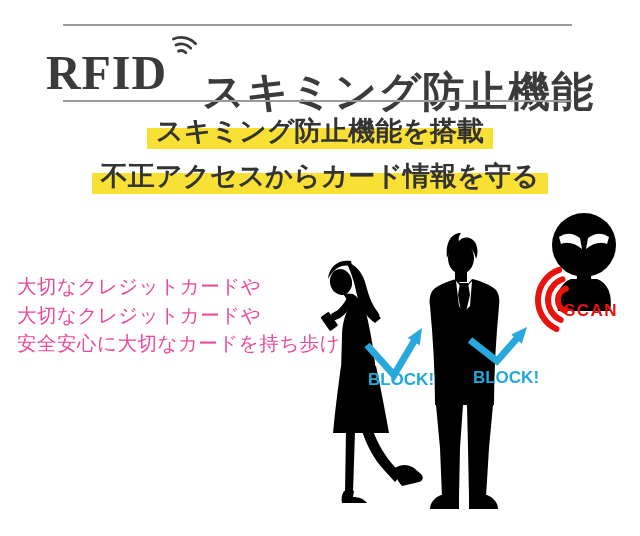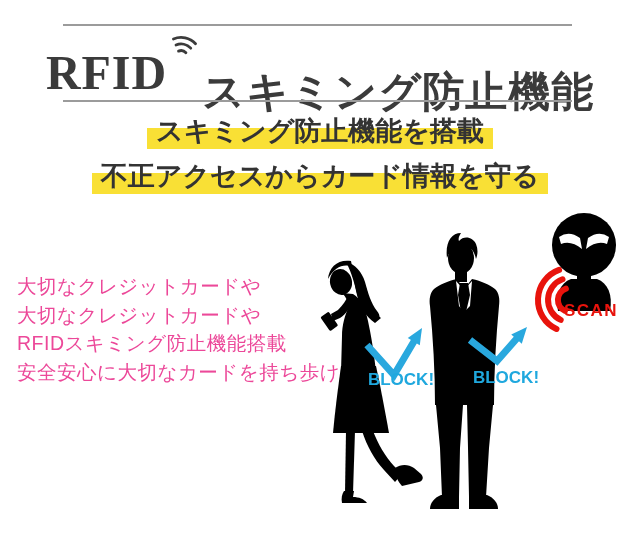--- a/index.html
+++ b/index.html
@@ -66,21 +66,20 @@
       <span class="hl">スキミング防止機能を搭載</span>
     </div>
     <div class="line">
       <span class="hl">不正アクセスからカード情報を守る</span>
     </div>
   </div>
 
   <div class="description">
     <div>大切なクレジットカードや</div>
     <div>大切なクレジットカードや</div>
-    <div>RFIDスキミング防止機能搭載</div>
     <div>安全安心に大切なカードを持ち歩ける</div>
   </div>
 
   <svg class="illustration" viewBox="300 205 340 331">
 
     <g fill="#000">
       <ellipse cx="341" cy="282" rx="11" ry="13" transform="rotate(-12 341 282)"></ellipse>
       <path d="M 351 261 C 338 259 329 267 328 279 C 334 268 342 264 350 266 C 359 269 364 279 367 291 C 370 304 374 313 381 318 L 375 323 C 366 317 360 307 357 295 C 354 282 353 270 351 261 Z"></path>
       <path d="M 346 262 C 355 264 362 272 365 282 C 368 293 371 303 377 311 C 381 316 380 320 375 320 C 367 316 361 307 358 297 C 355 286 352 273 346 262 Z"></path>
       <path d="M 342 293 C 346 297 348 301 349 306 C 345 315 342 325 342 336 L 341 372 L 376 372 C 374 352 371 335 368 321 C 365 307 360 298 353 294 Z"></path>

